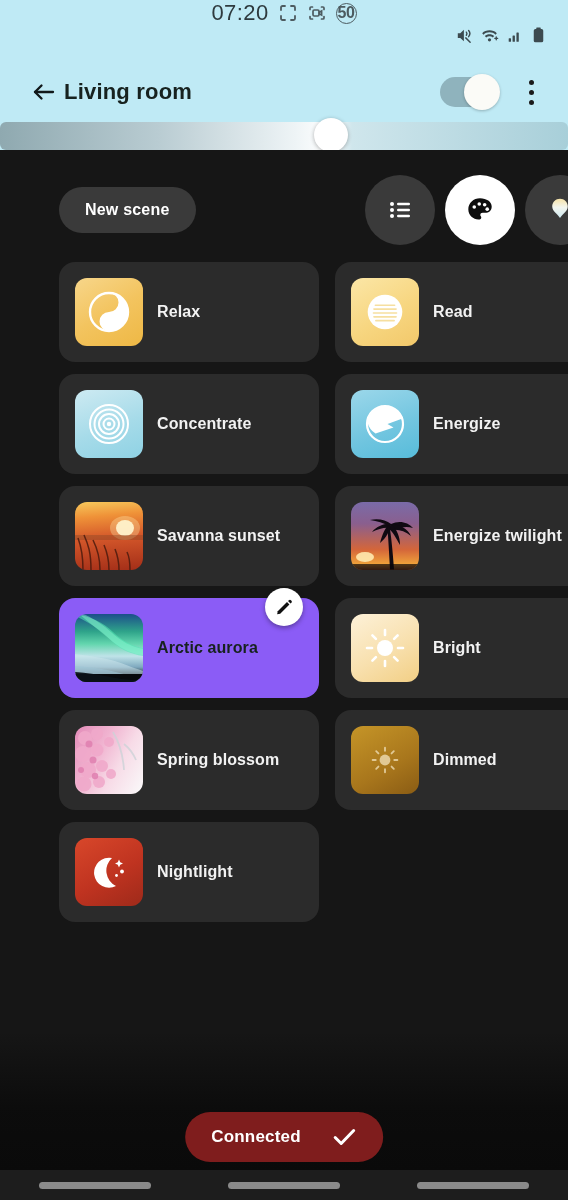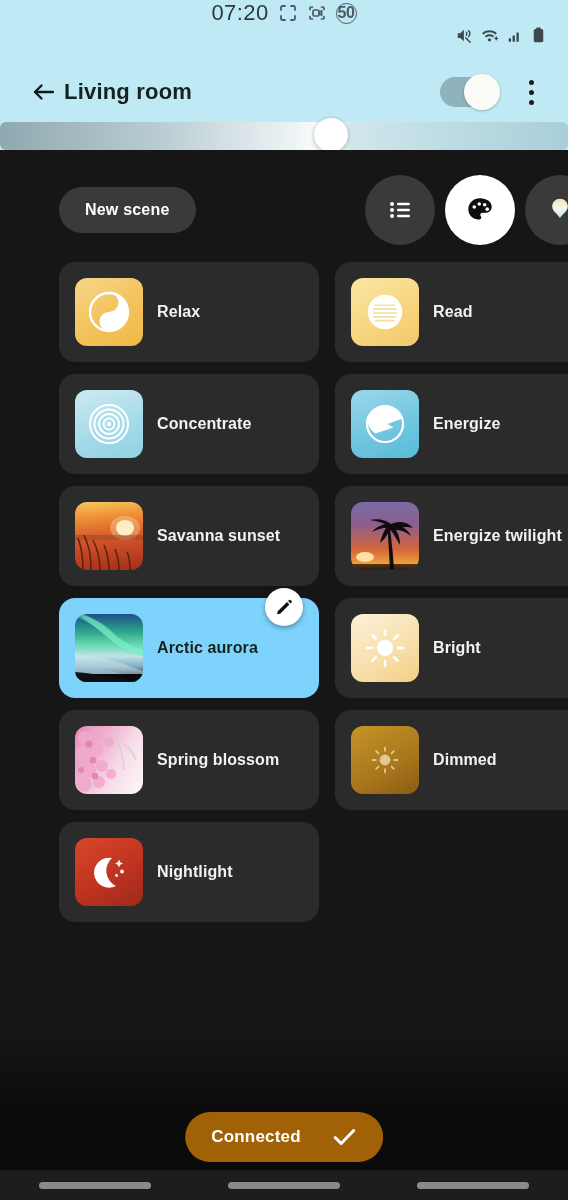--- a/index.html
+++ b/index.html
@@ -91,21 +91,21 @@
   
   .grid {
     display: grid; grid-template-columns: 1fr 1fr; gap: 12px 16px;
     padding: 16px 16px 0 16px;
   }
   .card {
     background: #2b2b2b; border-radius: 16px; height: 100px;
     display: flex; align-items: center; padding: 0 16px; gap: 14px;
     position: relative; cursor: pointer;
   }
-  .card.selected { background: #7dd3fc; }
+  .card.selected { background: #8b5cf6; }
   .thumb {
     width: 68px; height: 68px; border-radius: 12px; flex: 0 0 68px;
     display: flex; align-items: center; justify-content: center;
     overflow: hidden; position: relative;
   }
   .card-label { font-size: 16px; font-weight: 700; color: #f2f2f2; letter-spacing: .1px; }
   .card.selected .card-label { color: #17221f; }
   .edit-fab {
     position: absolute; top: -10px; right: 16px;
     width: 38px; height: 38px; border-radius: 50%; background: #fff;
@@ -131,21 +131,21 @@
 
   
   .scrollbar {
     position: absolute; right: 3px; top: 700px; width: 4px; height: 245px;
     background: #4a4a4a; border-radius: 3px;
   }
 
   
   .connected {
     position: absolute; left: 50%; transform: translateX(-50%);
-    bottom: 38px; background: #a16207; border-radius: 26px;
+    bottom: 38px; background: #7f1d1d; border-radius: 26px;
     height: 50px; display: flex; align-items: center; gap: 30px;
     padding: 0 26px; cursor: pointer;
   }
   .connected-label { color: #fff; font-size: 17px; font-weight: 700; letter-spacing: .2px; }
 
   
   .bottom-fade {
     position: absolute; left: 0; bottom: 28px; width: 568px; height: 140px;
     background: linear-gradient(to bottom, rgba(22,22,22,0) 0%, rgba(10,10,10,.85) 55%, #0a0a0a 100%);
     pointer-events: none;

